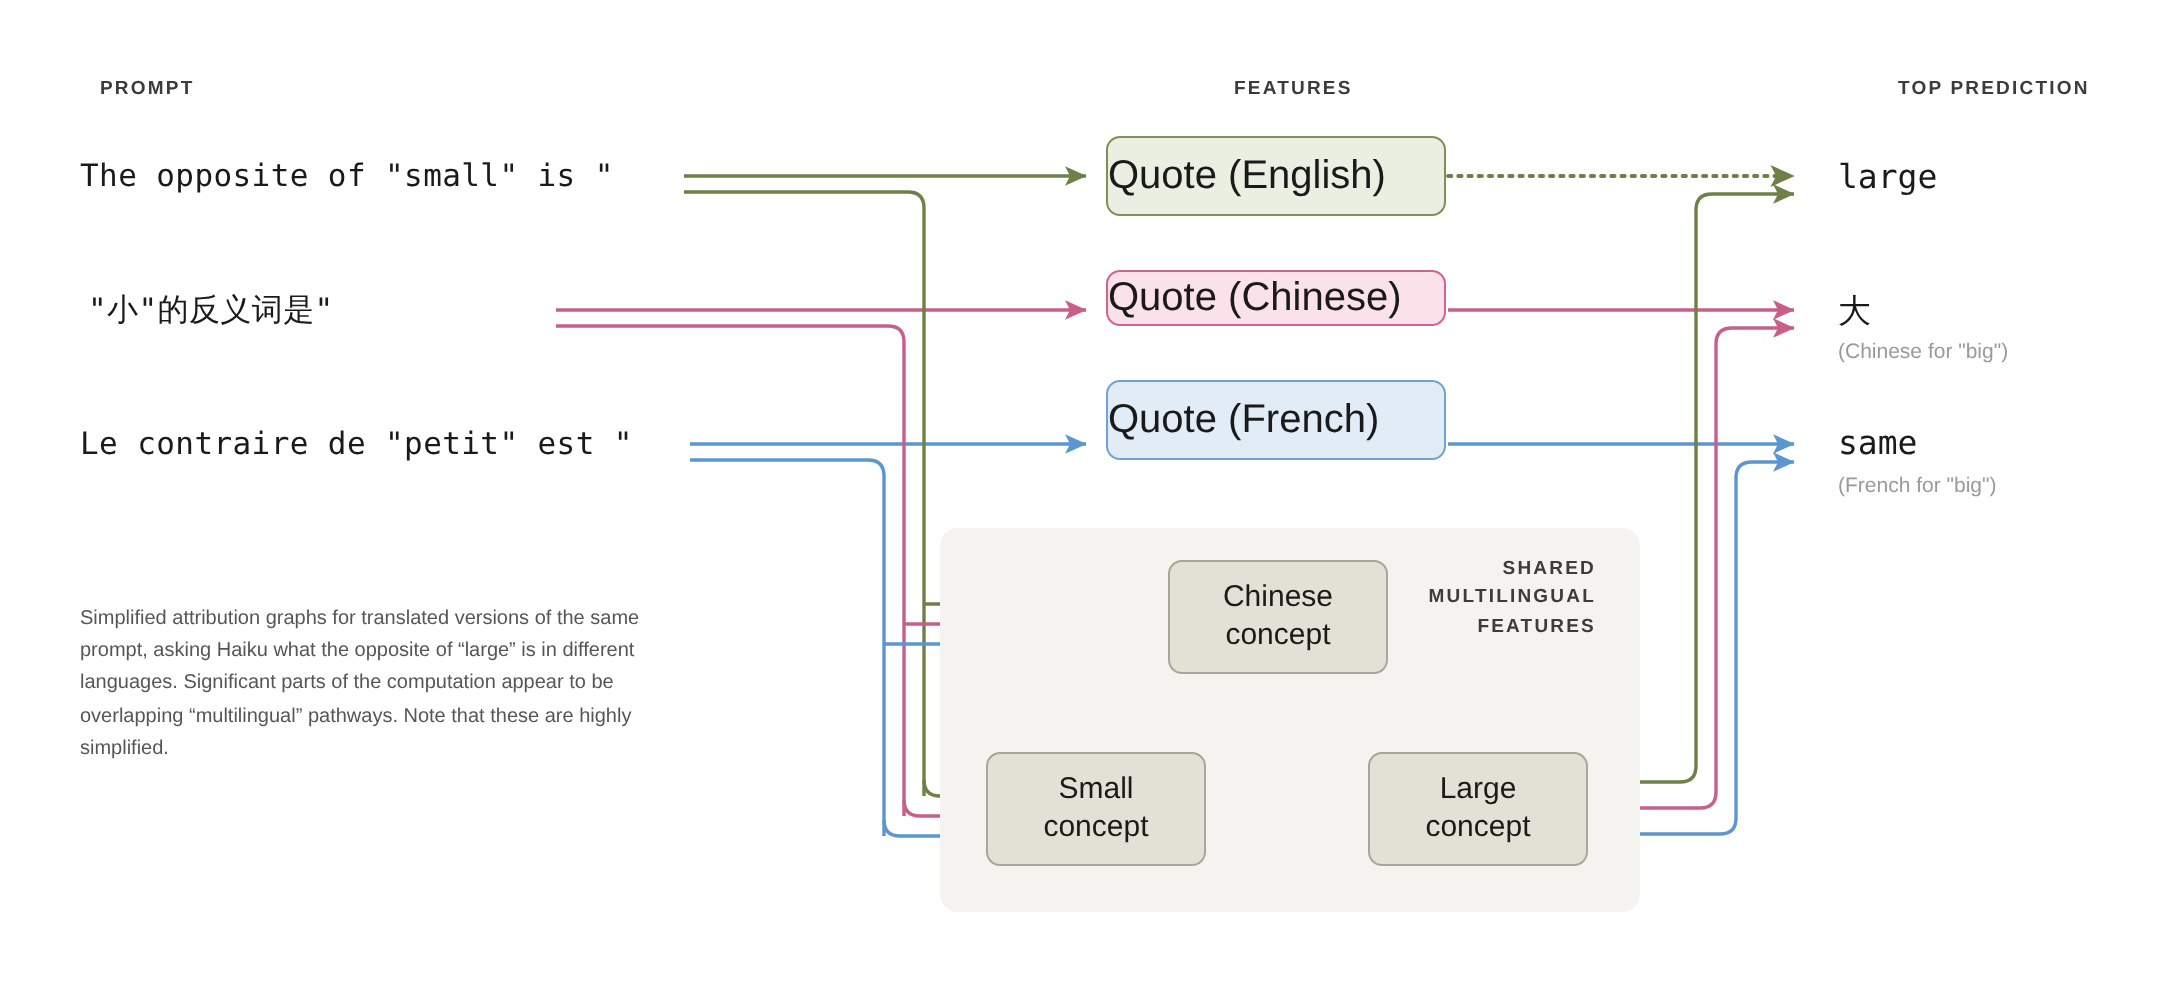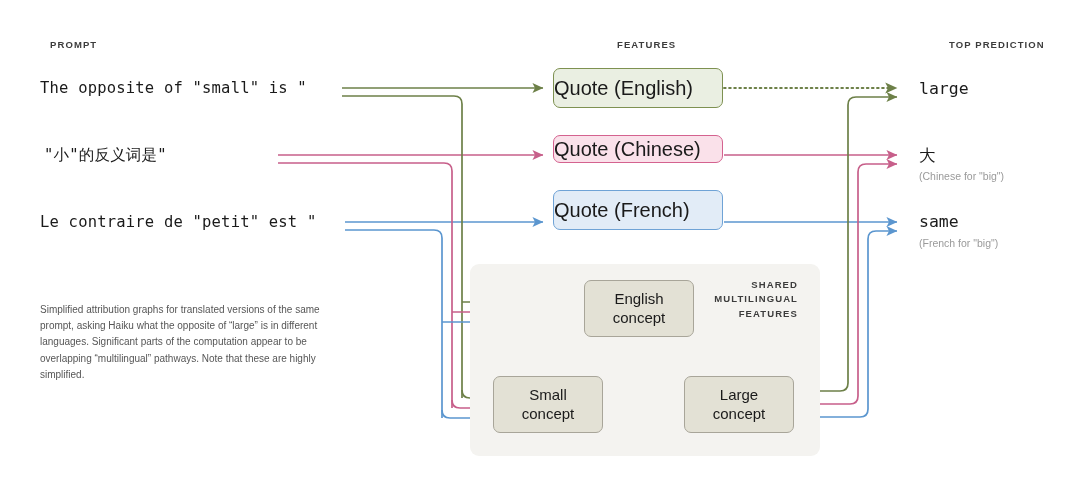--- a/index.html
+++ b/index.html
@@ -183,21 +183,21 @@
     <span>Quote (English)</span>
   </div>
   <div class="feat-box" style="left:553px; top:135px; width:170px; height:28px; background:#fae1ea; border-color:#d4628f;">
     <span>Quote (Chinese)</span>
   </div>
   <div class="feat-box" style="left:553px; top:190px; width:170px; height:40px; background:#e2ecf7; border-color:#6fa3d6;">
     <span>Quote (French)</span>
   </div>
 
   <div class="concept-box" style="left:584px; top:280px; width:110px; height:57px;">
-    <span>English</span>
+    <span>Chinese</span>
     <span>concept</span>
   </div>
   <div class="concept-box" style="left:493px; top:376px; width:110px; height:57px;align-items:center;">
     <span>Small</span>
     <span>concept</span>
   </div>
   <div class="concept-box" style="left:684px; top:376px; width:110px; height:57px;">
     <span>Large</span>
     <span>concept</span>
   </div>

